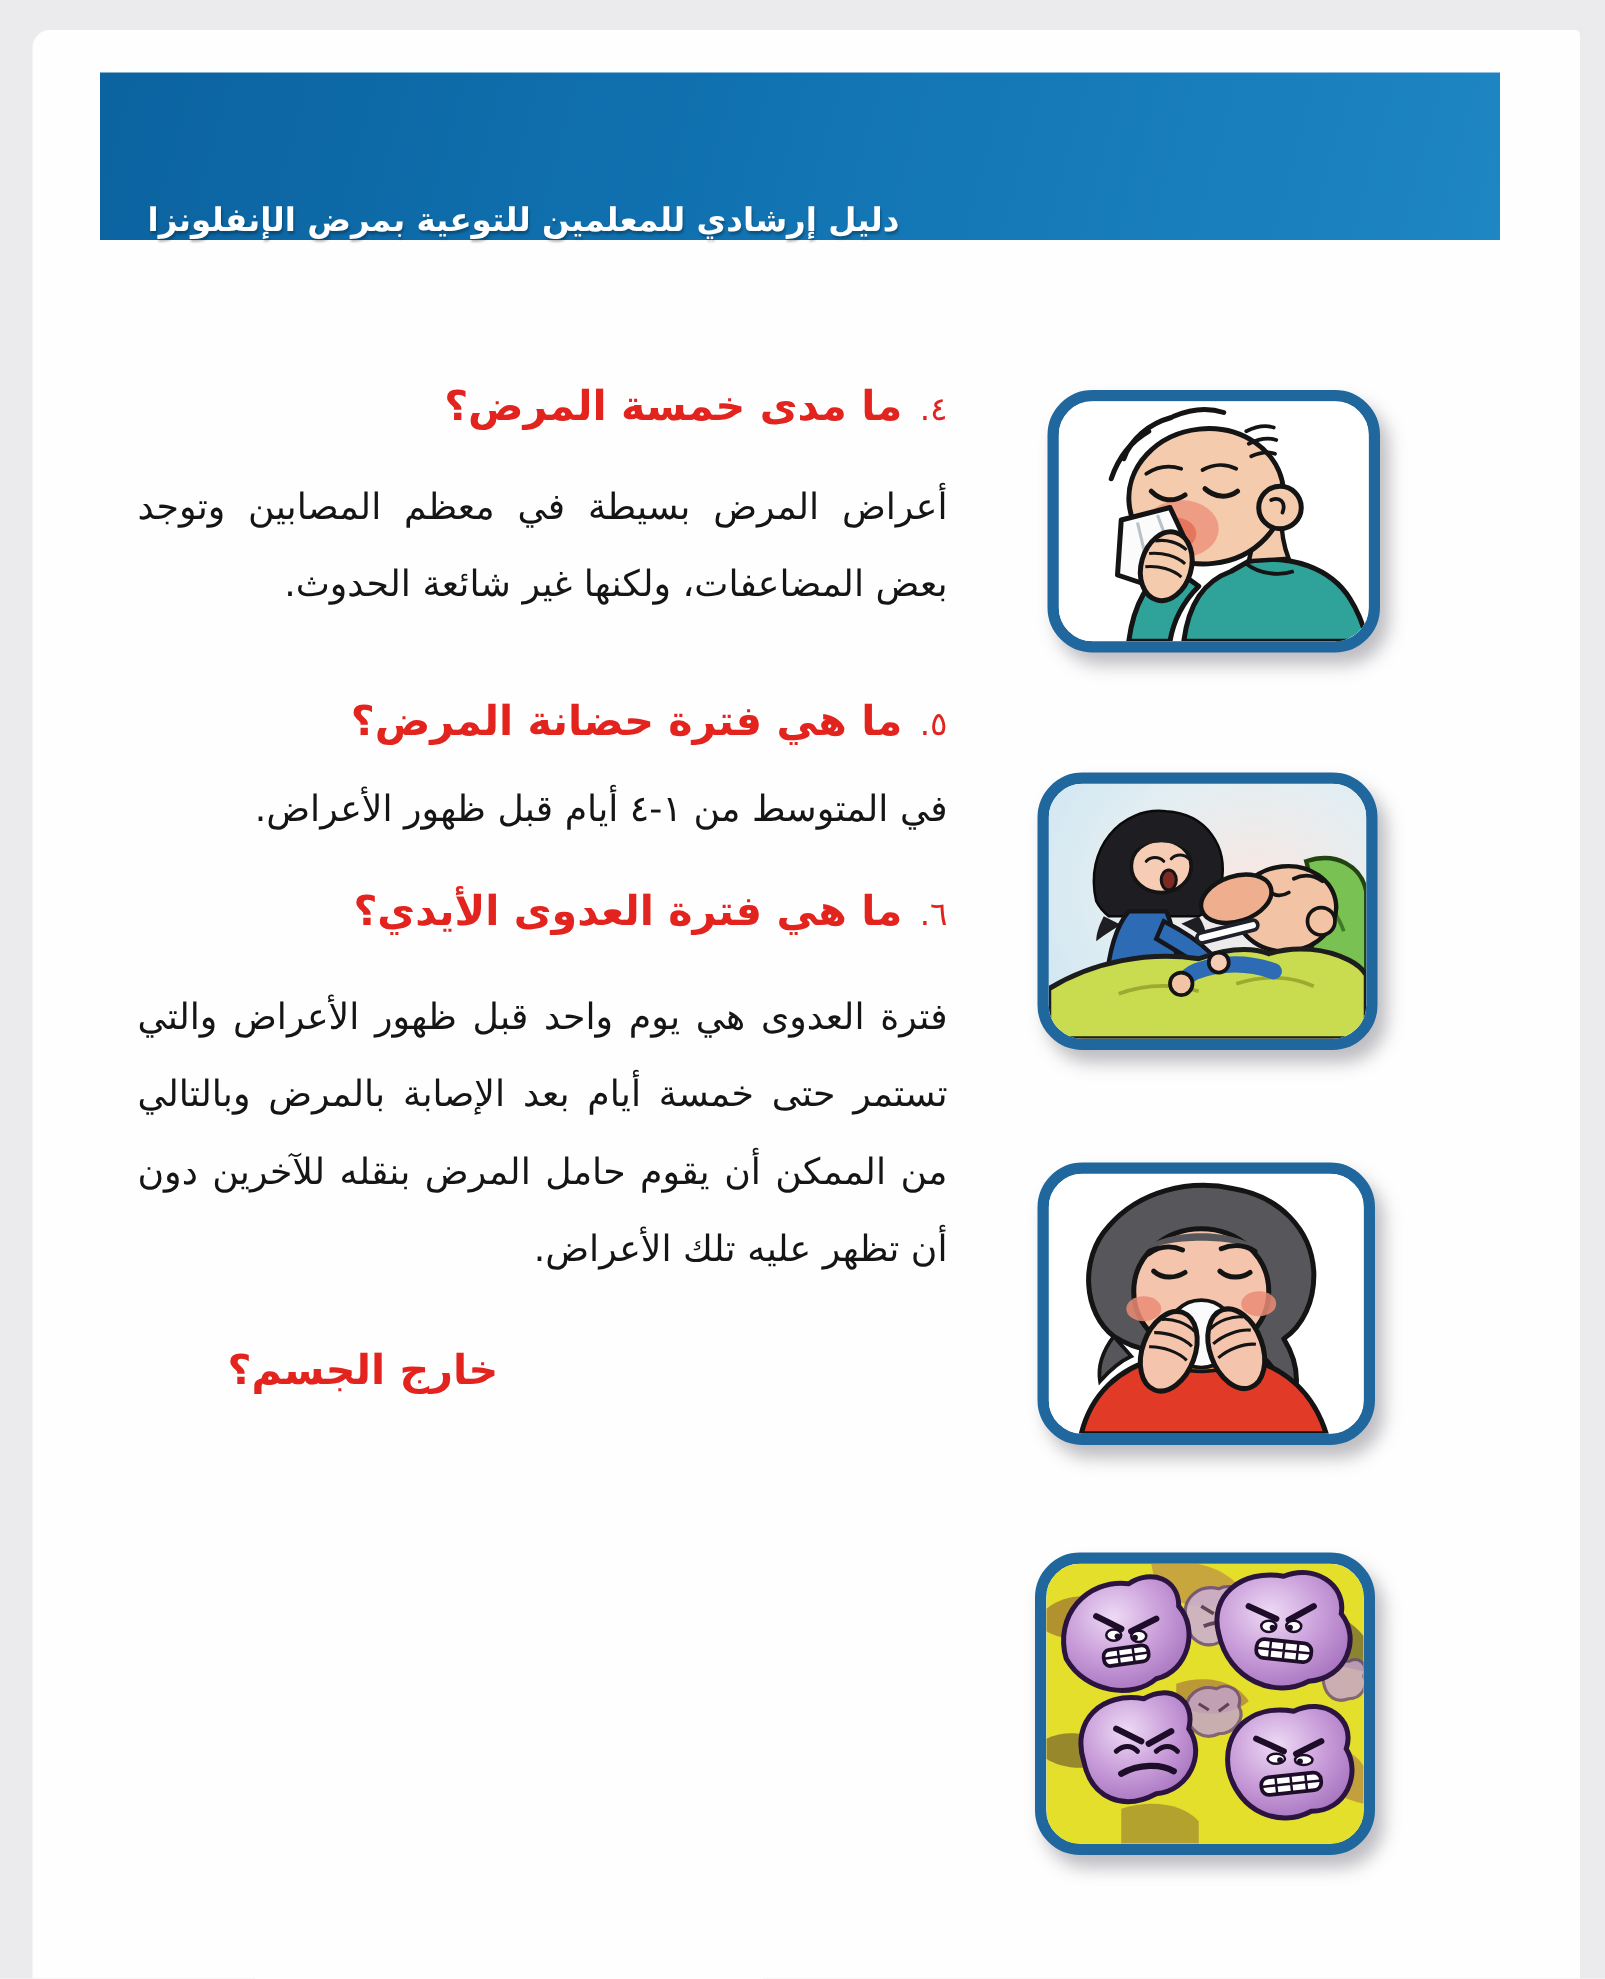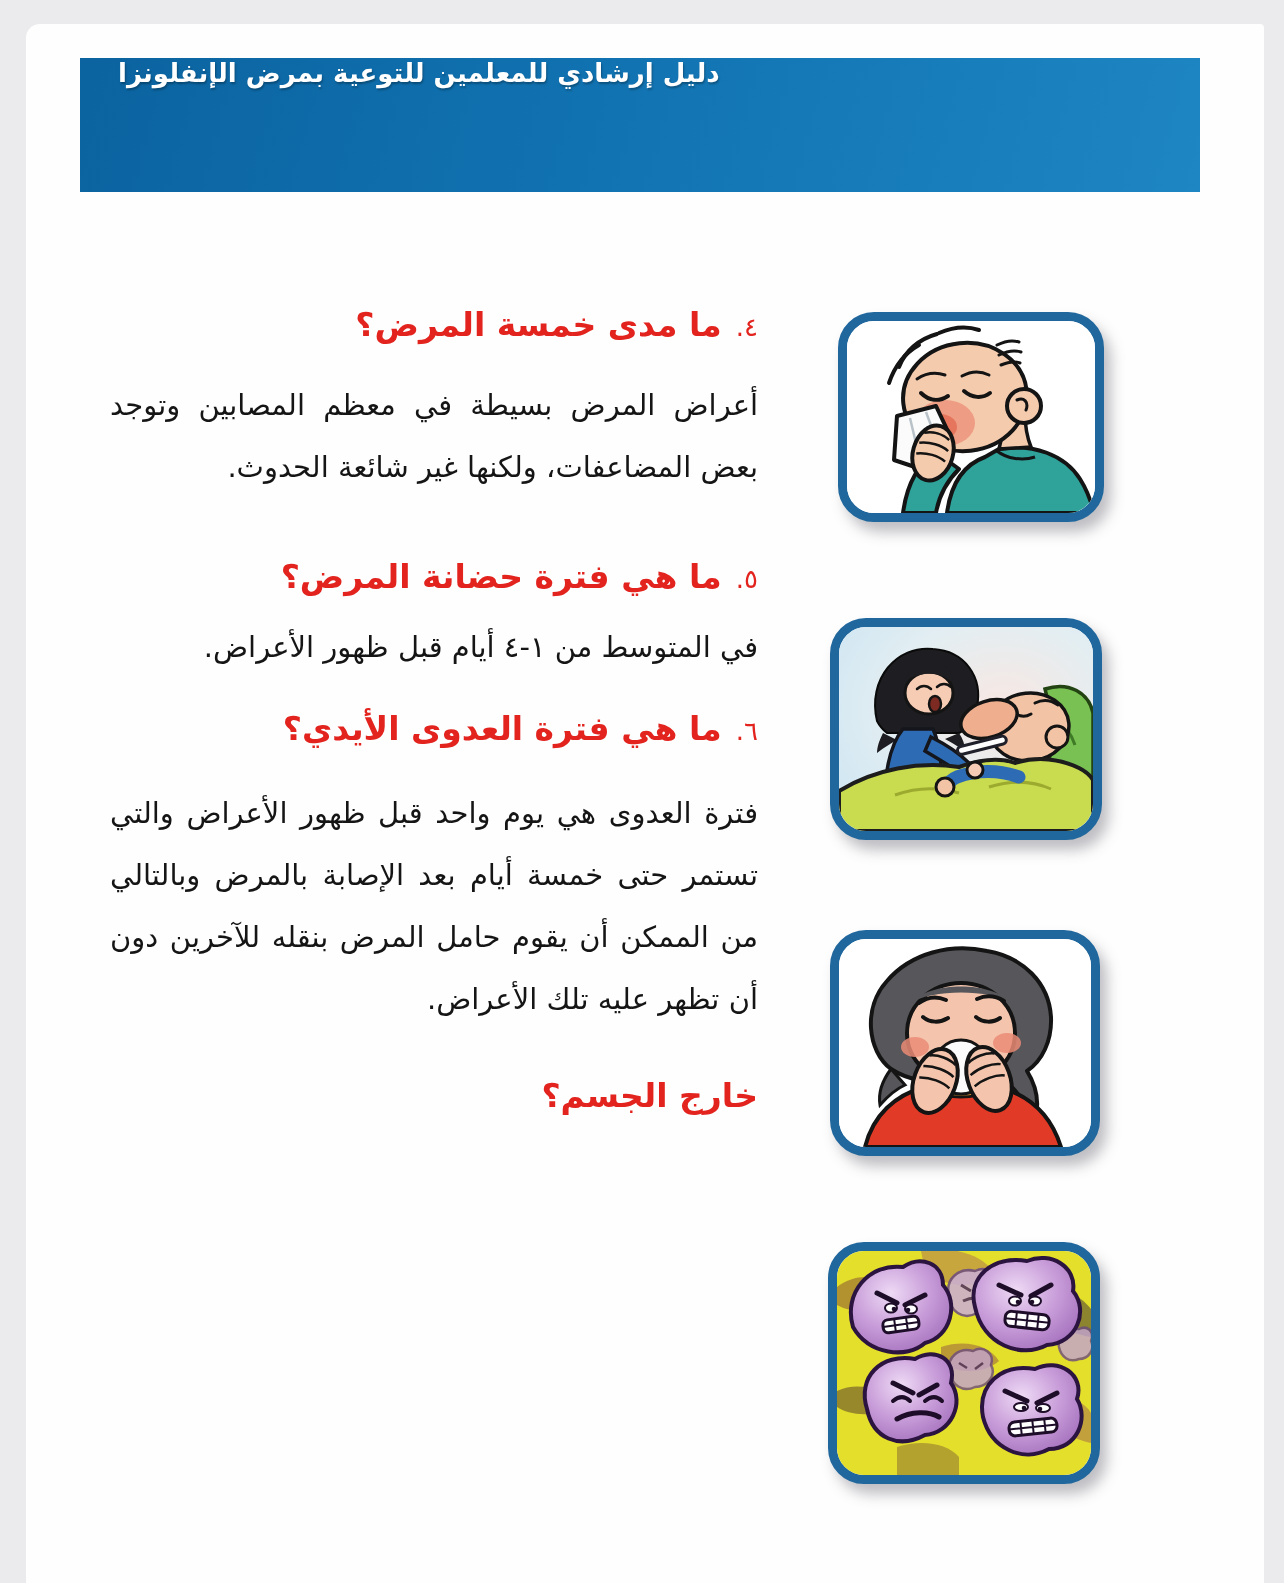--- a/index.html
+++ b/index.html
@@ -9,21 +9,21 @@
     font-family:"DejaVu Sans",sans-serif;
   }
   .page{
     position:absolute;left:26px;top:24px;width:1238px;height:1559px;
     background:#fefefe;border-radius:14px 4px 0 0;
   }
   
   .banner{
     position:absolute;left:54px;top:34px;width:1120px;height:134px;
     background:linear-gradient(105deg,#0b639f 0%,#1172b1 45%,#1e86c3 100%);
-    display:flex;align-items:flex-start;
+    display:flex;align-items:flex-end;
   }
   .banner-title{
     direction:rtl;color:#ffffff;font-size:26px;font-weight:bold;
     margin-left:38px;text-shadow:1px 2px 2px rgba(0,0,0,.28);
     letter-spacing:.2px;white-space:nowrap;
   }
   
   .qh,.qb{position:absolute;left:84px;width:648px;direction:rtl;margin:0;}
   .qh{
     text-align:right;color:#e2231e;font-size:33px;font-weight:bold;
@@ -31,21 +31,21 @@
   }
   .q-num{font-weight:400;font-size:26px;margin-left:14px;color:#e2231e;}
   .qb{
     text-align:justify;color:#151515;font-size:29px;font-weight:normal;
     line-height:62px;
   }
   #h4{top:280px;} #b4{top:350px;}
   #h5{top:532px;} #b5{top:592px;}
   #h6{top:684px;} #b6{top:758px;}
   #h7{top:1036px;line-height:72px;white-space:normal;}
-  #h7 .qh-line2{text-align:right;padding-left:72px;white-space:nowrap;}
+  #h7 .qh-line2{text-align:left;padding-left:72px;white-space:nowrap;}
   #b7{top:1172px;}
   
   .fig{
     position:absolute;border:9px solid #20679d;border-radius:36px;
     background:#ffffff;overflow:hidden;
     box-shadow:7px 10px 14px rgba(70,70,82,.35);
   }
   .fig svg{display:block;width:100%;height:100%;}
   #fig1{left:772px;top:272px;width:248px;height:192px;}
   #fig2{left:764px;top:578px;width:254px;height:204px;}

